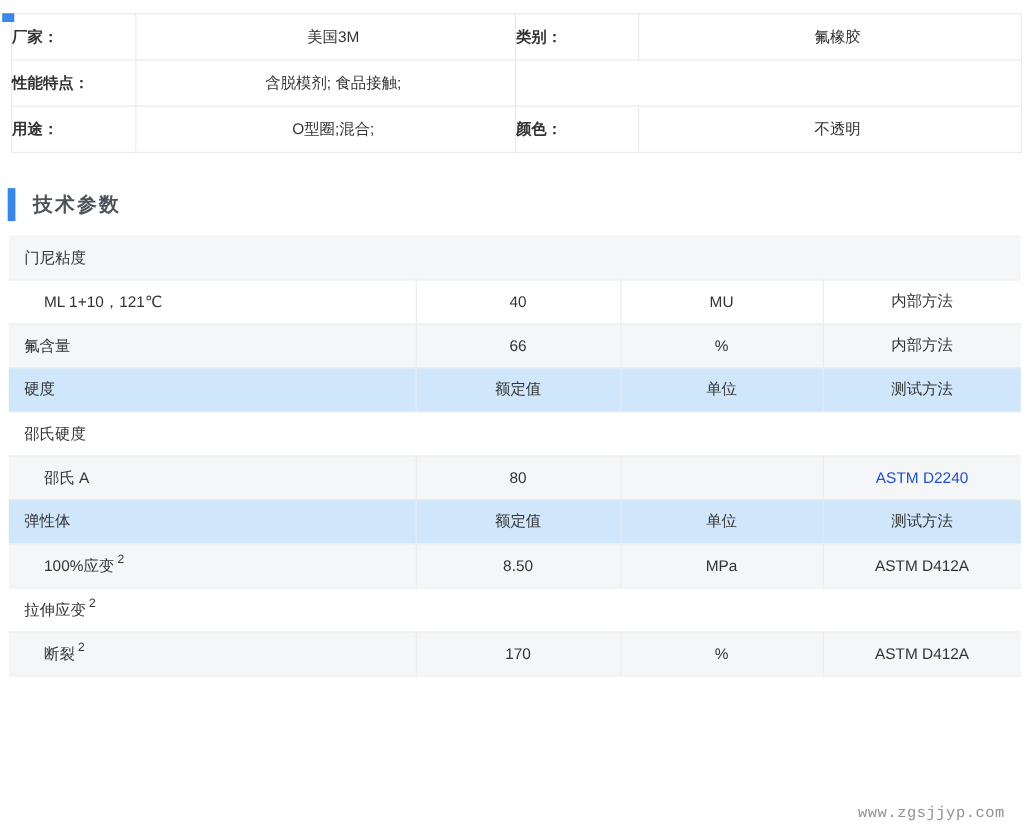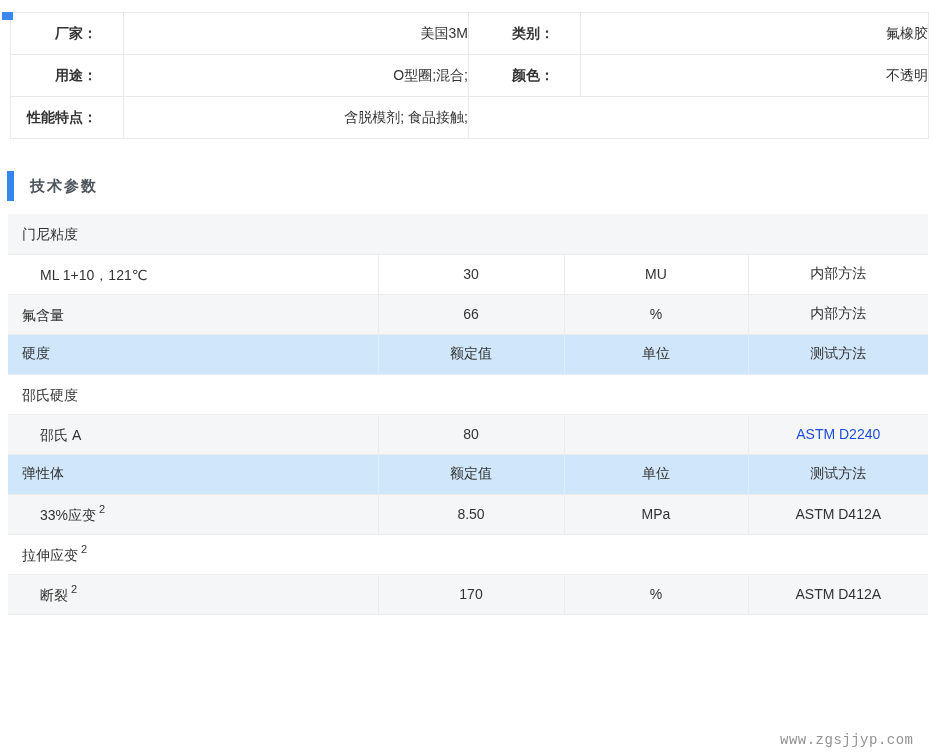--- a/index.html
+++ b/index.html
@@ -11,27 +11,27 @@
   }
   .page { position: relative; width: 936px; height: 754px; }
 
   
   .blue-fragment { position: absolute; left: 2px; top: 0; width: 11px; height: 8px; background: #3b86ef; }
 
   
   table { border-collapse: collapse; table-layout: fixed; }
   .info-table { width: 918px; margin: 12px 0 0 10px; border: 1px solid #e9e9e9; }
   .info-table td { height: 42px; border: 1px solid #e9e9e9; padding: 0; vertical-align: middle; }
-  .info-table td.lbl { font-weight: bold; text-align: right; padding-right: 26px; color: #333; }
-  .info-table td.val { text-align: right; padding-left: 14px; color: #333; }
+  .info-table td.lbl { font-weight: bold; padding-right: 9px; color: #333; }
+  .info-table td.val { text-align: center; padding-left: 14px; color: #333; }
 
   
   .section-header { display: flex; align-items: center; margin: 32px 0 13px 0; height: 30px; }
   .section-header .bar { width: 7px; height: 30px; background: #3585ef; margin-left: 7px; margin-right: 16px; }
-  .section-header h2 { margin: 0; font-size: 15px; font-weight: bold; color: #4d535a; letter-spacing: 2px; }
+  .section-header h2 { margin: 0; font-size: 18px; font-weight: bold; color: #4d535a; letter-spacing: 2px; }
 
   
   .tech-table { width: 920px; margin-left: 8px; }
   .tech-table td { height: 40px; vertical-align: middle; border-bottom: 1px solid #ececec; padding: 0; }
   .tech-table td.c0 { text-align: left; padding-left: 14px; }
   .tech-table tr.indent td.c0 { padding-left: 32px; }
   .tech-table td.cc { text-align: center; }
   .tech-table tr.row-data td + td, .tech-table tr.row-group-b td + td { border-left: 1px solid #ececec; }
   .tech-table tr.row-head { background: #cfe6fb; }
   .tech-table tr.row-head td + td { border-left: 1px solid #deecfb; }
@@ -63,29 +63,29 @@
         <col style="width:348px">
       </colgroup>
     <tbody>
         <tr>
       <td class="lbl">厂家：</td>
       <td class="val">美国3M</td>
       <td class="lbl">类别：</td>
       <td class="val">氟橡胶</td>
     </tr>
     <tr>
+      <td class="lbl">性能特点：</td>
+      <td class="val">含脱模剂; 食品接触;</td>
+      <td colspan="2"></td>
+    </tr>
+    <tr>
       <td class="lbl">用途：</td>
       <td class="val">O型圈;混合;</td>
       <td class="lbl">颜色：</td>
       <td class="val">不透明</td>
-    </tr>
-    <tr>
-      <td class="lbl">性能特点：</td>
-      <td class="val">含脱模剂; 食品接触;</td>
-      <td colspan="2"></td>
     </tr>
   </tbody>
     </table>
 
   <div class="section-header">
     <span class="bar"></span>
     <h2>技术参数</h2>
   </div>
 
   <table class="tech-table">
@@ -98,21 +98,21 @@
 
     <tbody>
 
 
     <tr class="row-group stripe-g">
       <td class="c0" colspan="4"><span>门尼粘度</span><sup></sup></td>
     </tr>
 
     <tr class="row-data indent">
       <td class="c0"><span>ML 1+10，121℃</span><sup></sup></td>
-      <td class="cc">30</td>
+      <td class="cc">40</td>
       <td class="cc">MU</td>
       <td class="cc">内部方法</td>
     </tr>
 
     <tr class="row-data stripe-g">
       <td class="c0"><span>氟含量</span><sup></sup></td>
       <td class="cc">66</td>
       <td class="cc">%</td>
       <td class="cc">内部方法</td>
     </tr>
@@ -137,21 +137,21 @@
 
     <tr class="row-head">
       <td class="c0">弹性体</td>
       <td class="cc">额定值</td>
       <td class="cc">单位</td>
       <td class="cc">测试方法</td>
     </tr>
 
 
     <tr class="row-data indent stripe-g">
-      <td class="c0"><span>33%应变</span><sup>2</sup></td>
+      <td class="c0"><span>100%应变</span><sup>2</sup></td>
       <td class="cc">8.50</td>
       <td class="cc">MPa</td>
       <td class="cc">ASTM D412A</td>
     </tr>
 
     <tr class="row-group">
       <td class="c0" colspan="4"><span>拉伸应变</span><sup>2</sup></td>
     </tr>
 
     <tr class="row-data indent stripe-g">

